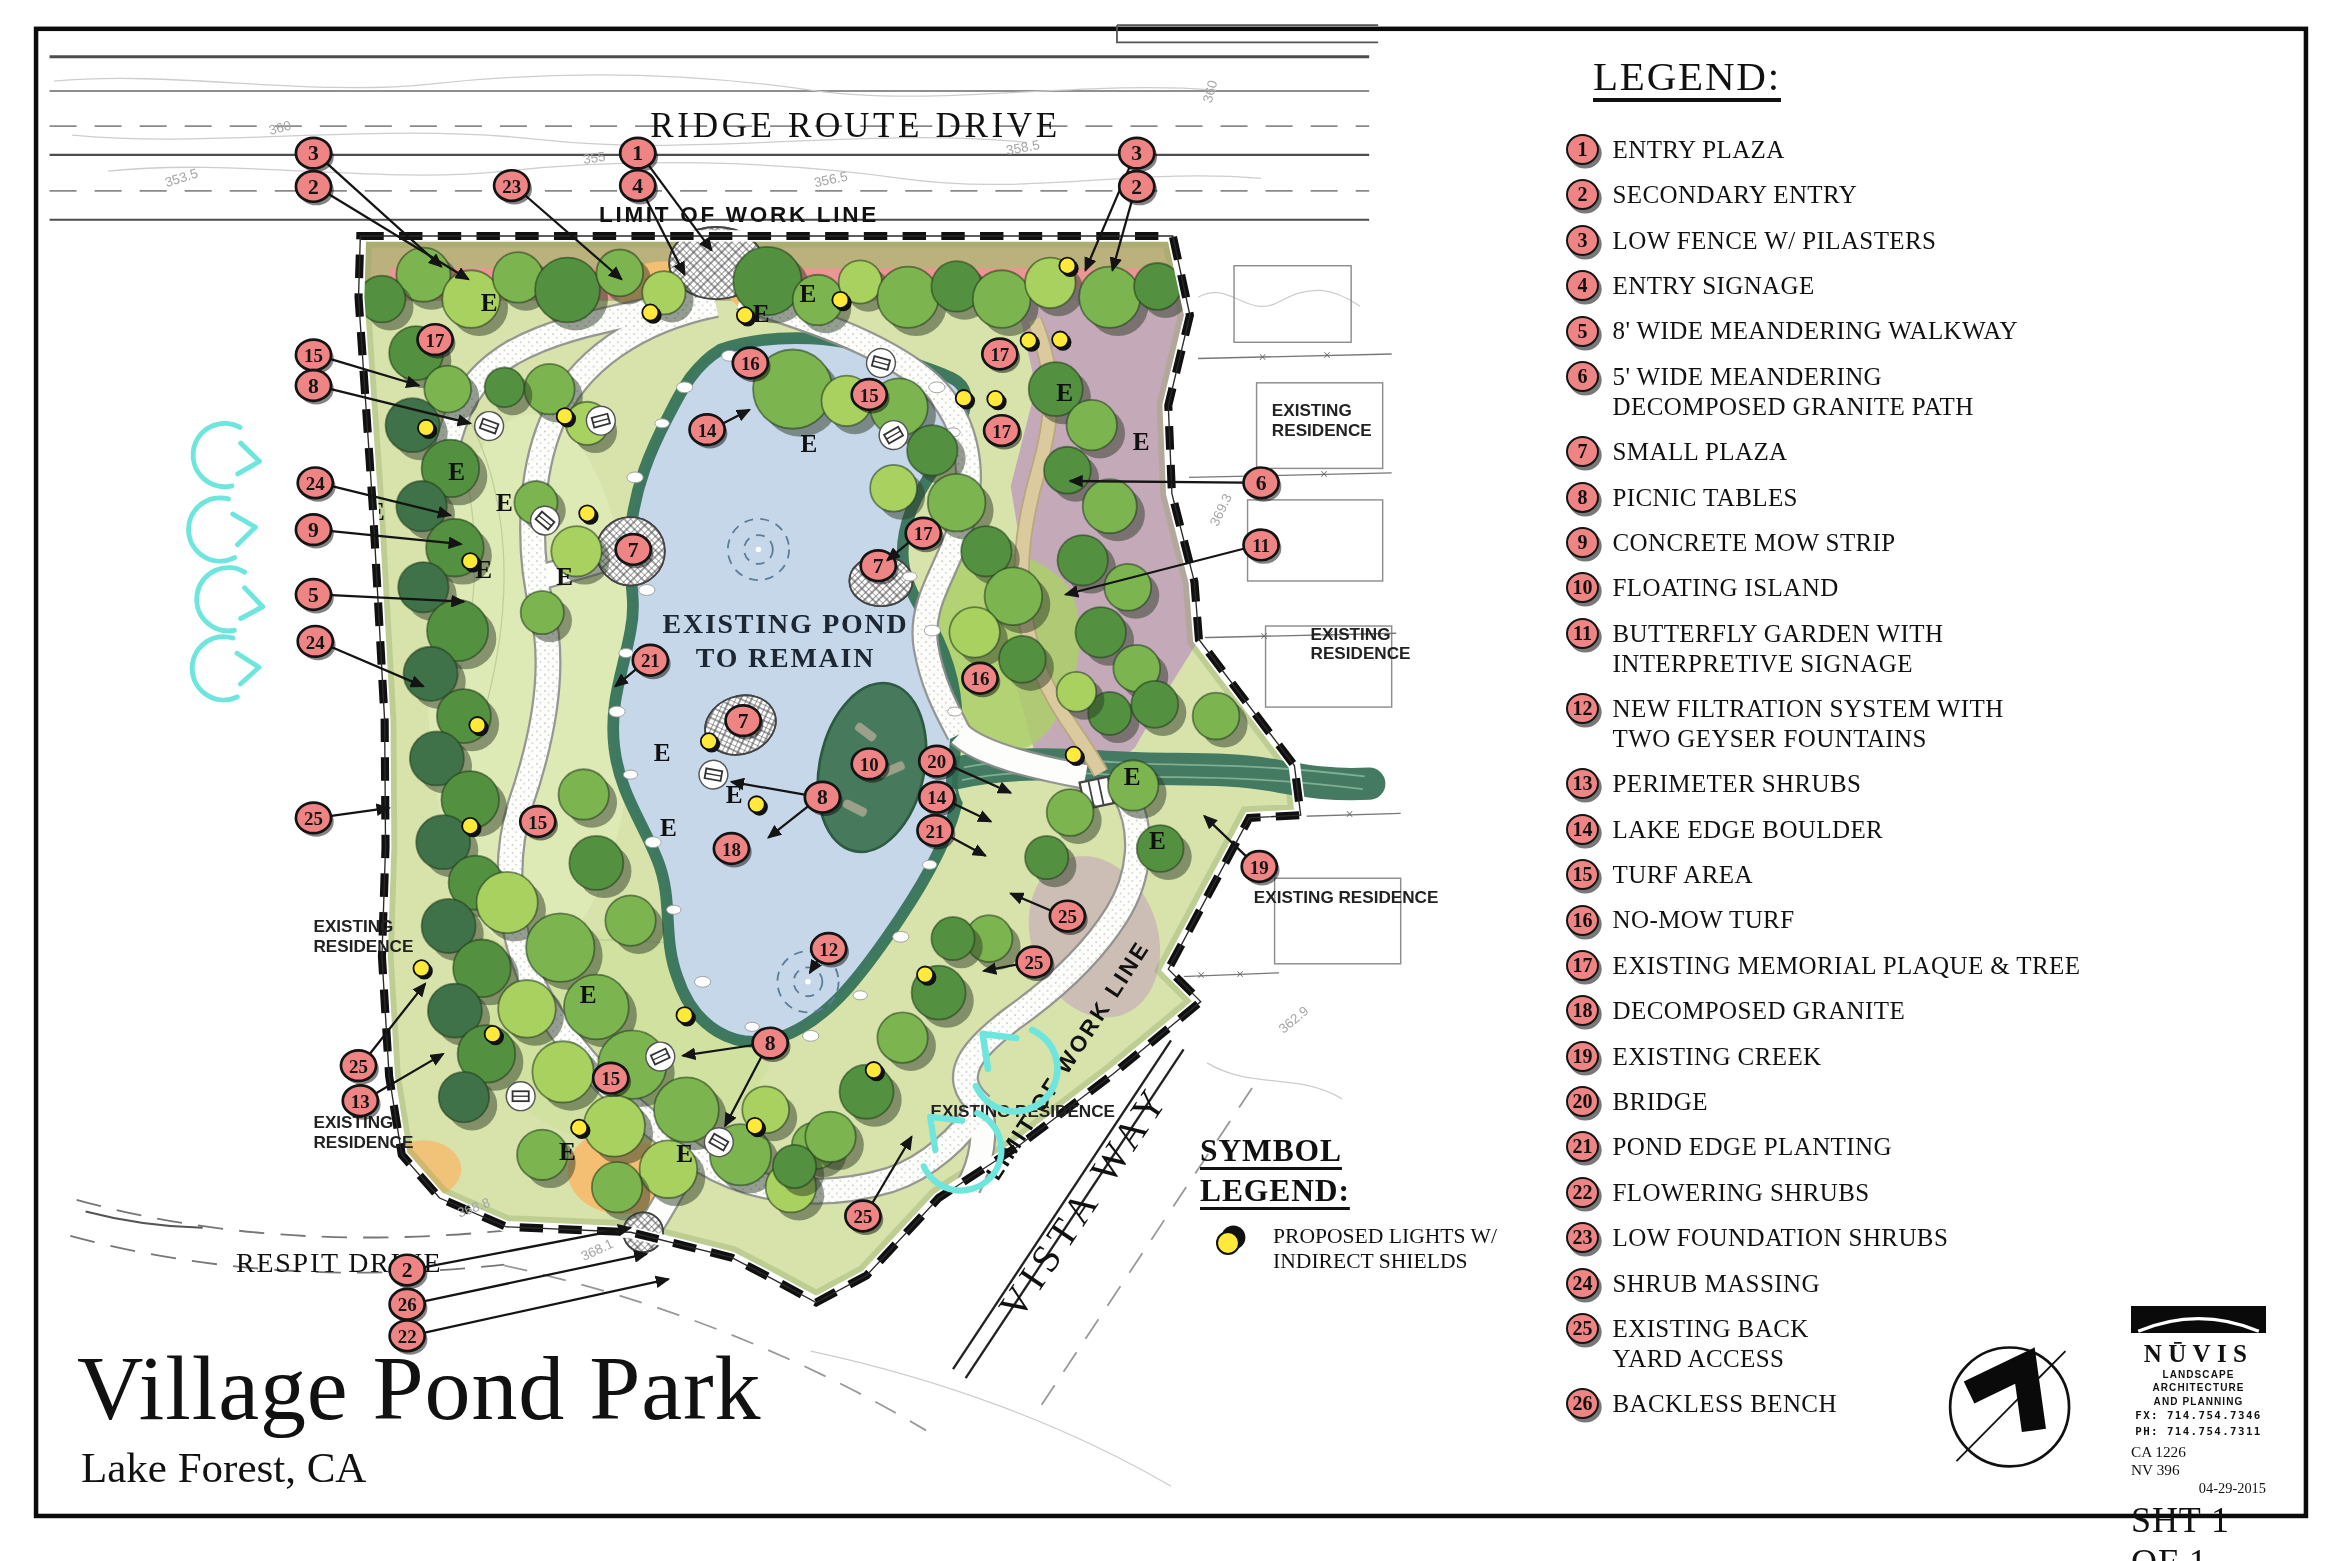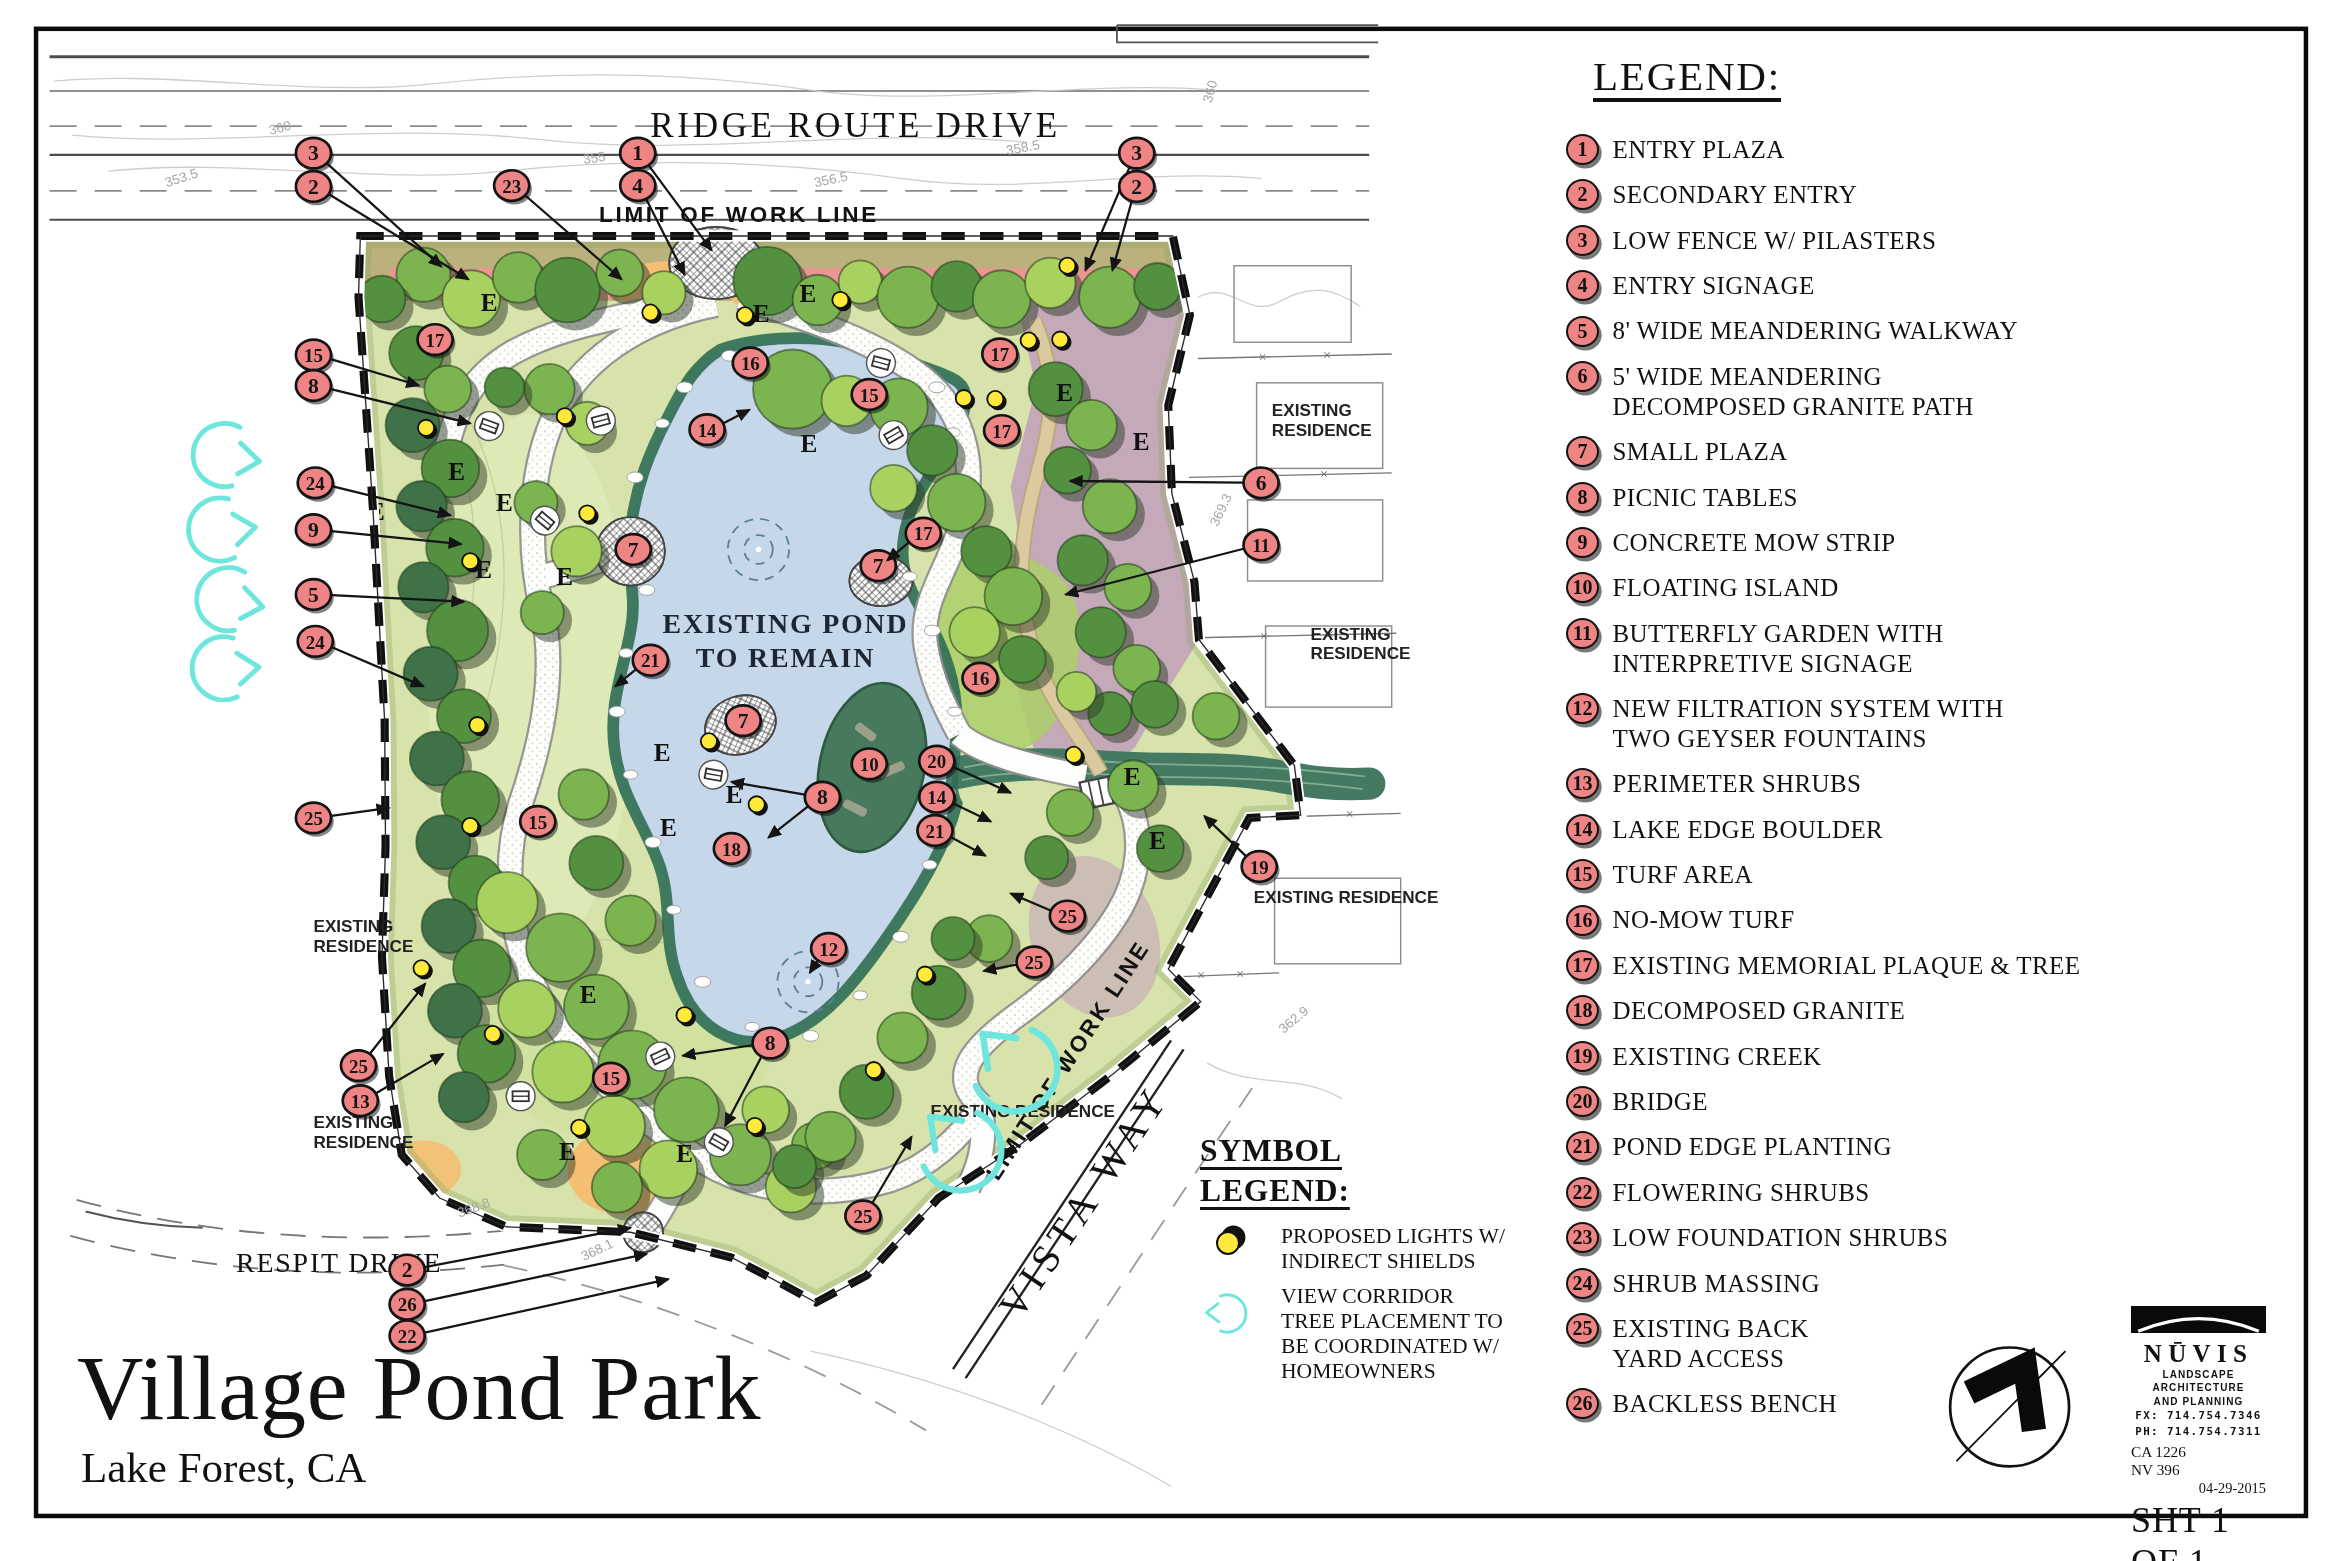--- a/index.html
+++ b/index.html
@@ -15,21 +15,21 @@
   .lnum{flex:0 0 auto;width:33px;height:31px;border-radius:50%;background:#ef8484;
         border:2.7px solid #151515;box-shadow:2.7px 3.6px 0 rgba(10,10,10,.55);
         display:flex;align-items:center;justify-content:center;
         font-size:20px;font-weight:bold;box-sizing:border-box;}
   .ltext{font-size:25px;line-height:30px;letter-spacing:0.4px;padding-top:0.9px;}
 
   
   .symlegend{position:absolute;left:1200px;top:1131px;width:324px;}
   .sym-title{font-size:31.5px;line-height:40px;letter-spacing:0.9px;margin:0 0 12.6px 0;
              text-decoration:underline;text-underline-offset:6.3px;font-weight:bold;}
-  .sym-row{display:flex;gap:25px;margin-bottom:10.8px;align-items:flex-start;}
+  .sym-row{display:flex;gap:17px;margin-bottom:10.8px;align-items:flex-start;}
   .sym-icon{flex:0 0 56px;display:flex;justify-content:center;}
   .lightdot{width:24px;height:24px;border-radius:50%;background:#ffe93a;border:2.7px solid #111;
             box-shadow:5.4px -5.4px 0 0 #111;margin-top:7.2px;box-sizing:border-box;}
   .sym-text{font-size:21.6px;line-height:25px;}
 
   
   .pagetitle{position:absolute;left:77px;top:1335px;font-size:92px;letter-spacing:0.9px;}
   .pagesub{position:absolute;left:81px;top:1443px;font-size:43px;}
 
   
@@ -1068,33 +1068,20 @@
   <div id="sym-list">
         <div class="sym-row">
           <div class="sym-icon">
             <div class="lightdot"></div>
           </div>
           <div class="sym-text">
             <div>PROPOSED LIGHTS W/</div>
             <div>INDIRECT SHIELDS</div>
           </div>
         </div>
-        <div class="sym-row">
-          <div class="sym-icon">
-            <svg width="56" height="59" viewBox="-62 -62 124 124">
-              <use href="#vcArrow" transform="rotate(180) scale(0.92)"></use>
-            </svg>
-          </div>
-          <div class="sym-text">
-            <div>VIEW CORRIDOR</div>
-            <div>TREE PLACEMENT TO</div>
-            <div>BE COORDINATED W/</div>
-            <div>HOMEOWNERS</div>
-          </div>
-        </div>
       </div>
 </div>
 
 <div class="pagetitle">Village Pond Park</div>
 <div class="pagesub">Lake Forest, CA</div>
 
 <div class="firm">
   <svg width="135" height="31" viewBox="0 0 150 34">
     <rect x="0" y="2" width="150" height="30" fill="#0a0a0a"></rect>
     <path d="M8,30 Q75,2 142,30" stroke="#fff" stroke-width="3.5" fill="none"></path>

